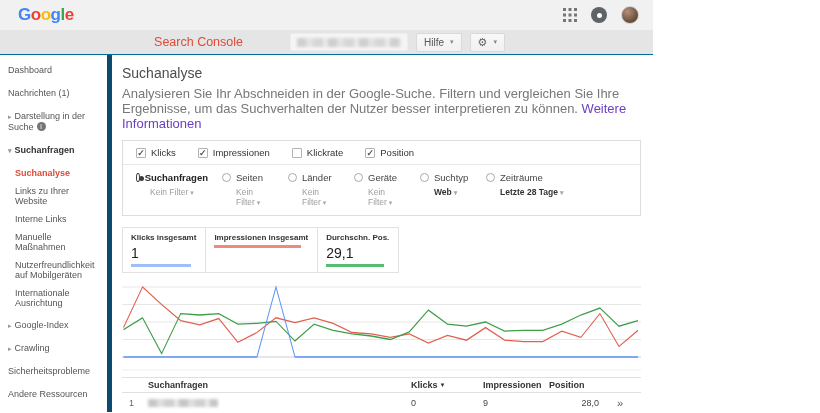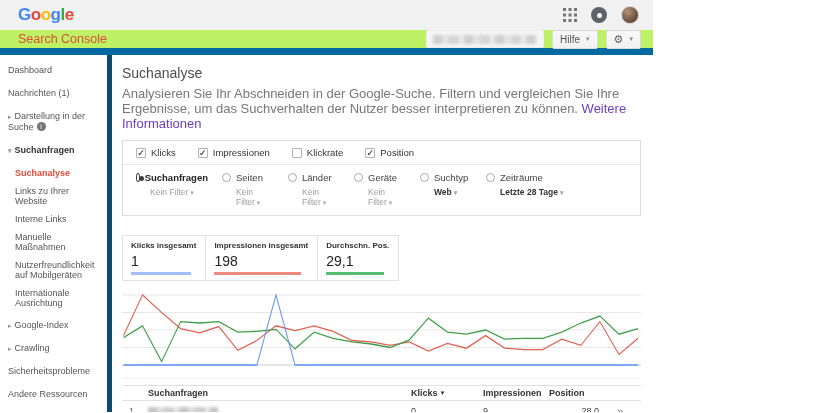--- a/index.html
+++ b/index.html
@@ -10,21 +10,21 @@
   
   .topbar { height:30px; background:#f1f1f1; display:flex; align-items:center; justify-content:space-between; padding:0 14px 0 18px; }
   .logo { font-size:17px; font-weight:bold; letter-spacing:-0.5px; cursor:pointer; }
   .topbar-right { display:flex; align-items:center; gap:14px; }
   .apps svg { display:block; }
   .notif { width:16px; height:16px; border-radius:50%; background:#5f6368; display:inline-flex; align-items:center; justify-content:center; }
   .notif i { width:5px; height:5px; background:#fff; border-radius:50%; display:block; }
   .avatar { width:18px; height:18px; border-radius:50%; background:radial-gradient(circle at 35% 30%, #b59079, #6b503c 65%, #473427); border:1px solid #d0d0d0; }
 
   
-  .appbar { height:25px; background:#bef264; border-bottom:7px solid #0369a1; display:flex; align-items:center; justify-content:space-between; padding:0 12px 0 18px; }
+  .appbar { height:25px; background:#e5e5e5; border-bottom:1px solid #0369a1; display:flex; align-items:center; justify-content:center; padding:0 12px 0 18px; }
   .app-title { color:#dd4b39; font-size:12.5px; }
   .appbar-right { display:flex; align-items:center; gap:8px;padding-left:47px; }
   .property { width:118px; height:18px; background:#f5f5f5; border:1px solid #ececec; border-radius:2px; display:flex; align-items:center; padding:0 6px; }
   .btn { background:linear-gradient(#f8f8f8,#f1f1f1); border:1px solid #d9d9d9; border-radius:2px; height:19px; font-size:10px; color:#555; display:inline-flex; align-items:center; gap:6px; padding:0 7px; font-family:"Liberation Sans",sans-serif; cursor:pointer; }
   .caret { font-size:7px; color:#888; }
   .gear { font-size:11px; color:#666; line-height:1; }
 
   
   .content { display:flex; height:357px; }
   .sidebar { width:112px; min-width:112px; border-right:5px solid #0c4a6e; padding:10px 4px 0 8px; font-size:9px; color:#555; }
@@ -54,21 +54,21 @@
   .radio { width:9px; height:9px; border:1px solid #a9a9a9; border-radius:50%; position:relative; background:#fff; }
   .radio.sel { border-color:#3b3b3b; }
   .radio.sel::after { content:""; position:absolute; left:2px; top:2px; width:5px; height:5px; background:#3b3b3b; border-radius:50%; }
   .dimlabel { font-size:9.5px; color:#444; }
   .dimlabel.selbold { font-weight:bold; color:#222; }
   .dimfilter { font-size:8.5px; color:#9c9c9c; margin:4px 0 0 14px; cursor:pointer; }
   .dimfilter .caret { color:#aaa; }
   .dimfilter.fbold { color:#333; font-weight:bold; }
 
   
-  .cards { display:flex; margin-top:19px; }
+  .cards { display:flex; margin-top:11px; }
   .card { border:1px solid #e2e2e2; border-left:none; padding:5px 9px 5px 8px; cursor:pointer; background:#fff; }
   .card:first-child { border-left:1px solid #e2e2e2; }
   .card-label { font-size:8px; font-weight:bold; color:#333; white-space:nowrap; }
   .card-value { font-size:14px; color:#222; margin-top:3px; }
   .card-bar { height:3px; margin-top:3px; width:92%; }
 
   
   .chart { margin-top:4px; height:97px; }
   .chart svg { display:block; }
 
@@ -232,21 +232,20 @@
       </div>
 
       <div class="cards" id="cards">
           <div class="card">
             <div class="card-label">Klicks insgesamt</div>
             <div class="card-value">1</div>
             <div class="card-bar" style="background: rgb(160, 191, 248);"></div>
           </div>
           <div class="card">
             <div class="card-label">Impressionen insgesamt</div>
-            <div class="card-value">198</div>
             <div class="card-bar" style="background: rgb(239, 138, 126);"></div>
           </div>
           <div class="card">
             <div class="card-label">Durchschn. Pos.</div>
             <div class="card-value">29,1</div>
             <div class="card-bar" style="background: rgb(87, 187, 114);"></div>
           </div>
         </div>
 
       <div class="chart" id="chart">

